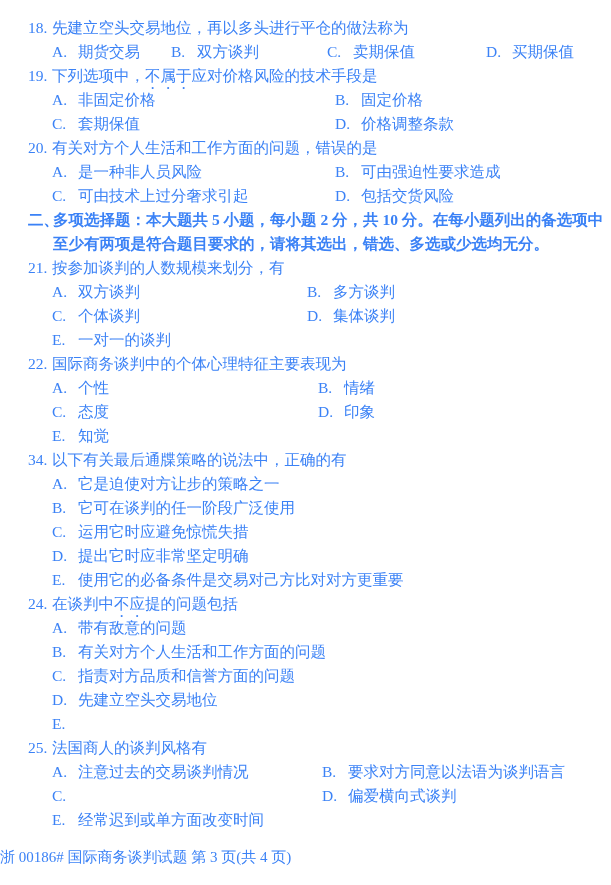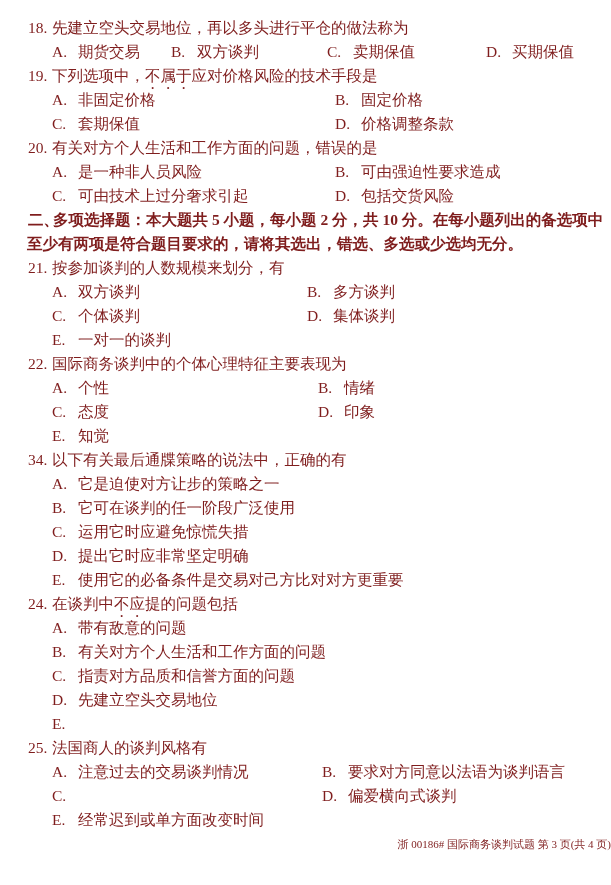--- a/index.html
+++ b/index.html
@@ -1,60 +1,60 @@
 <!DOCTYPE html>
 <html><head>
 <meta charset="utf-8">
 <style>
   html,body { margin:0; padding:0; background:#e8e8e8; }
   .page {
     width:611px; height:885px;
     background:#ffffff;
-    color:#7f1d1d;
+    color:#3b82f6;
     font-family:"Liberation Serif","DejaVu Serif",serif;
     font-size:15.5px;
     position:relative;
     box-sizing:border-box;
     padding-top:16px;
     overflow:hidden;
   }
   .line { height:24px; line-height:24px; white-space:nowrap; }
   .qnum {
     display:inline-block; vertical-align:top;
     margin-left:28px; width:24px; overflow:visible; white-space:nowrap;
   }
   .secnum {
     display:inline-block; vertical-align:top;
     margin-left:28px; width:25px; overflow:visible; white-space:nowrap;
   }
   .stem { vertical-align:top; }
   .bold { font-weight:bold;font-family:Liberation Serif, serif; }
-  .sec2 { padding-left:27px; }
+  .sec2 { padding-left:53px; }
   .em {
     -webkit-text-emphasis: filled dot;
     -webkit-text-emphasis-position: under right;
     text-emphasis: filled dot;
     text-emphasis-position: under right;
   }
   .optrow { display:flex; padding-left:52px; height:24px; line-height:24px; white-space:nowrap; }
   .opt { display:flex; flex:none; }
   .olabel { width:26px; flex:none; }
   .otext { flex:none; }
   
   .w283 { width:283px; }
   .w255 { width:255px; }
   .w266 { width:266px; }
   .w270 { width:270px; }
   
   .o4a { width:119px; }
   .o4b { width:156px; }
   .o4c { width:159px; }
   .footer {
-    height:24px; line-height:24px;
-    text-align:right; font-size:11px;
+    margin-top:13px; height:24px; line-height:24px;
+    text-align:left; font-size:15px;
   }
 </style>
 </head>
 <body>
 
 <div class="page">
 
   <div class="line"><span class="qnum">18.</span><span class="stem">先建立空头交易地位，再以多头进行平仓的做法称为</span></div>
   <div class="optrow">
     <span class="opt o4a">

